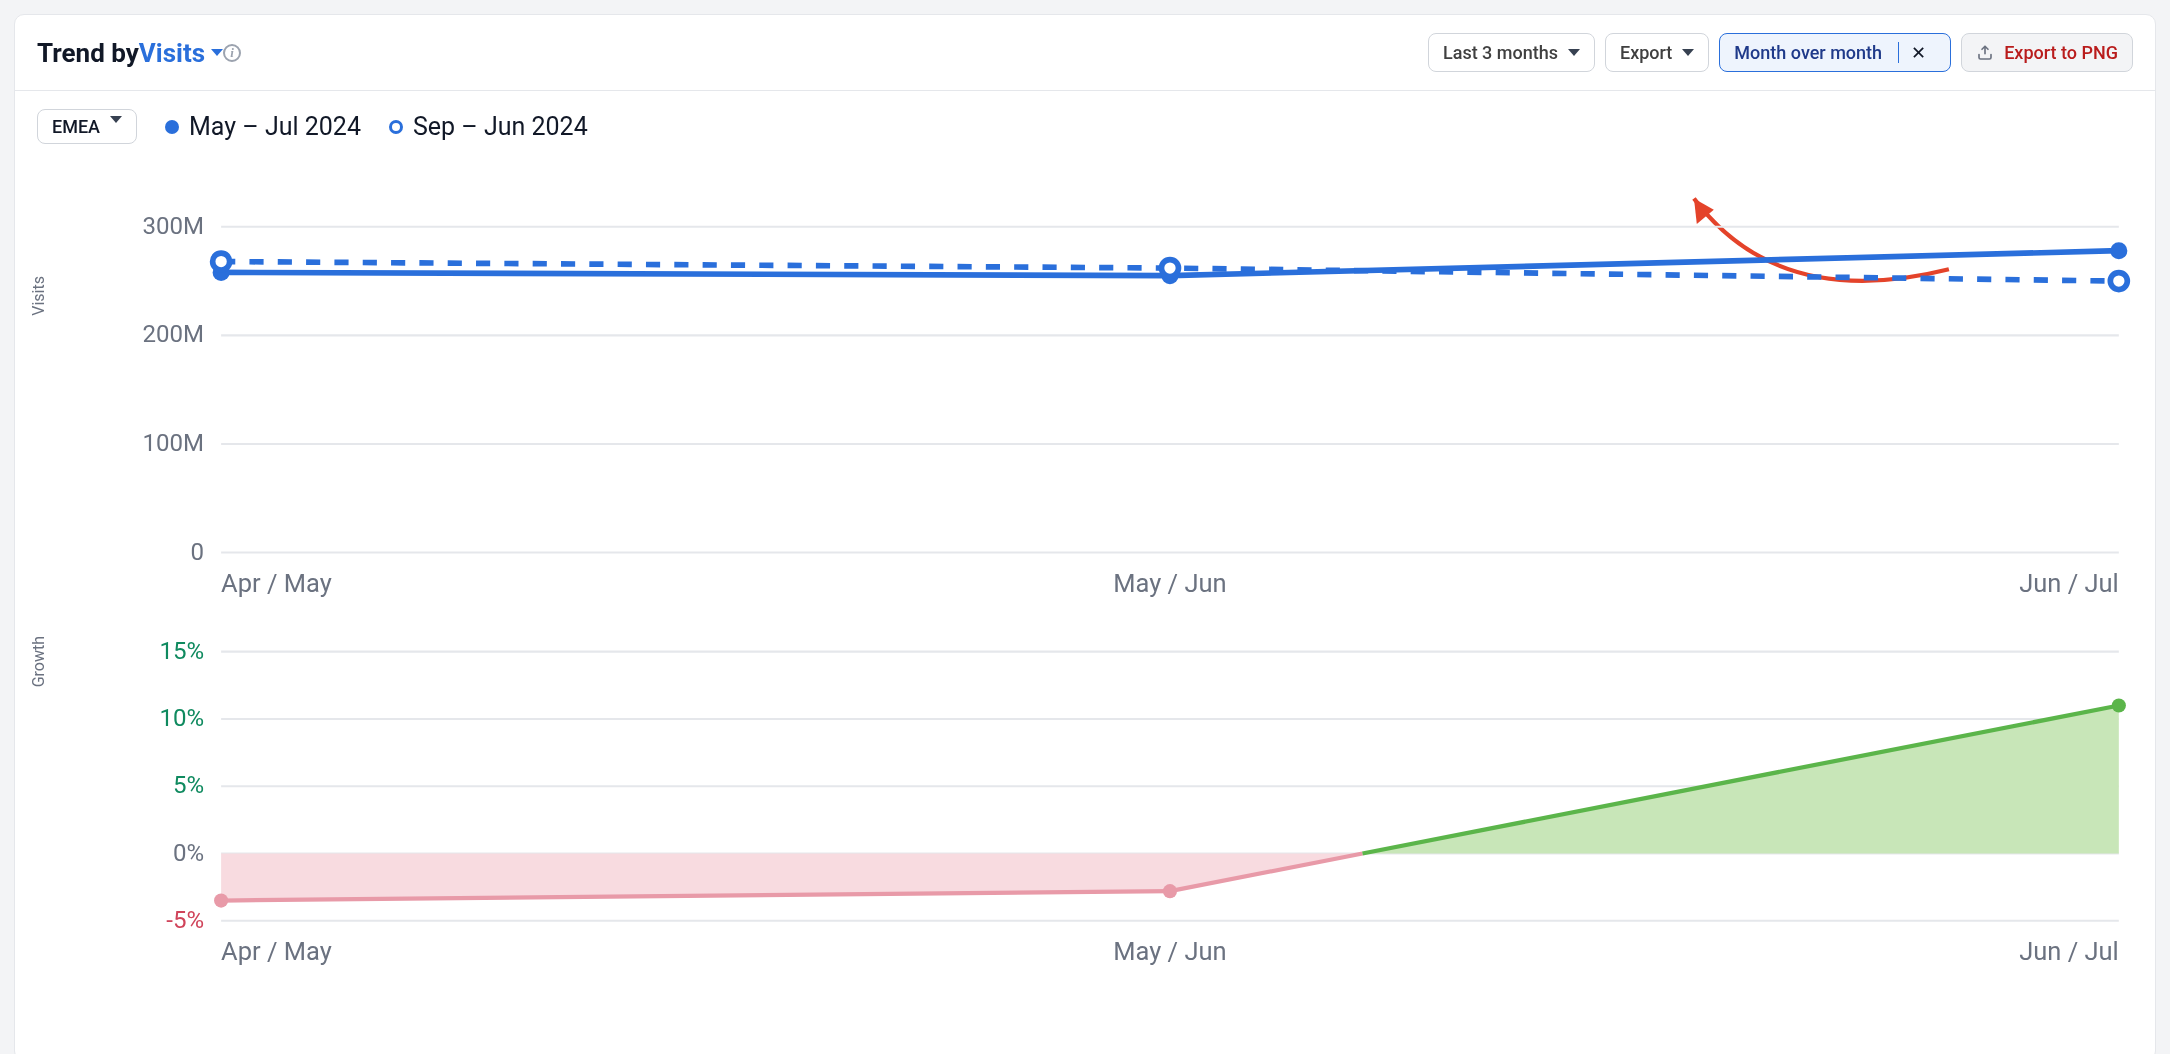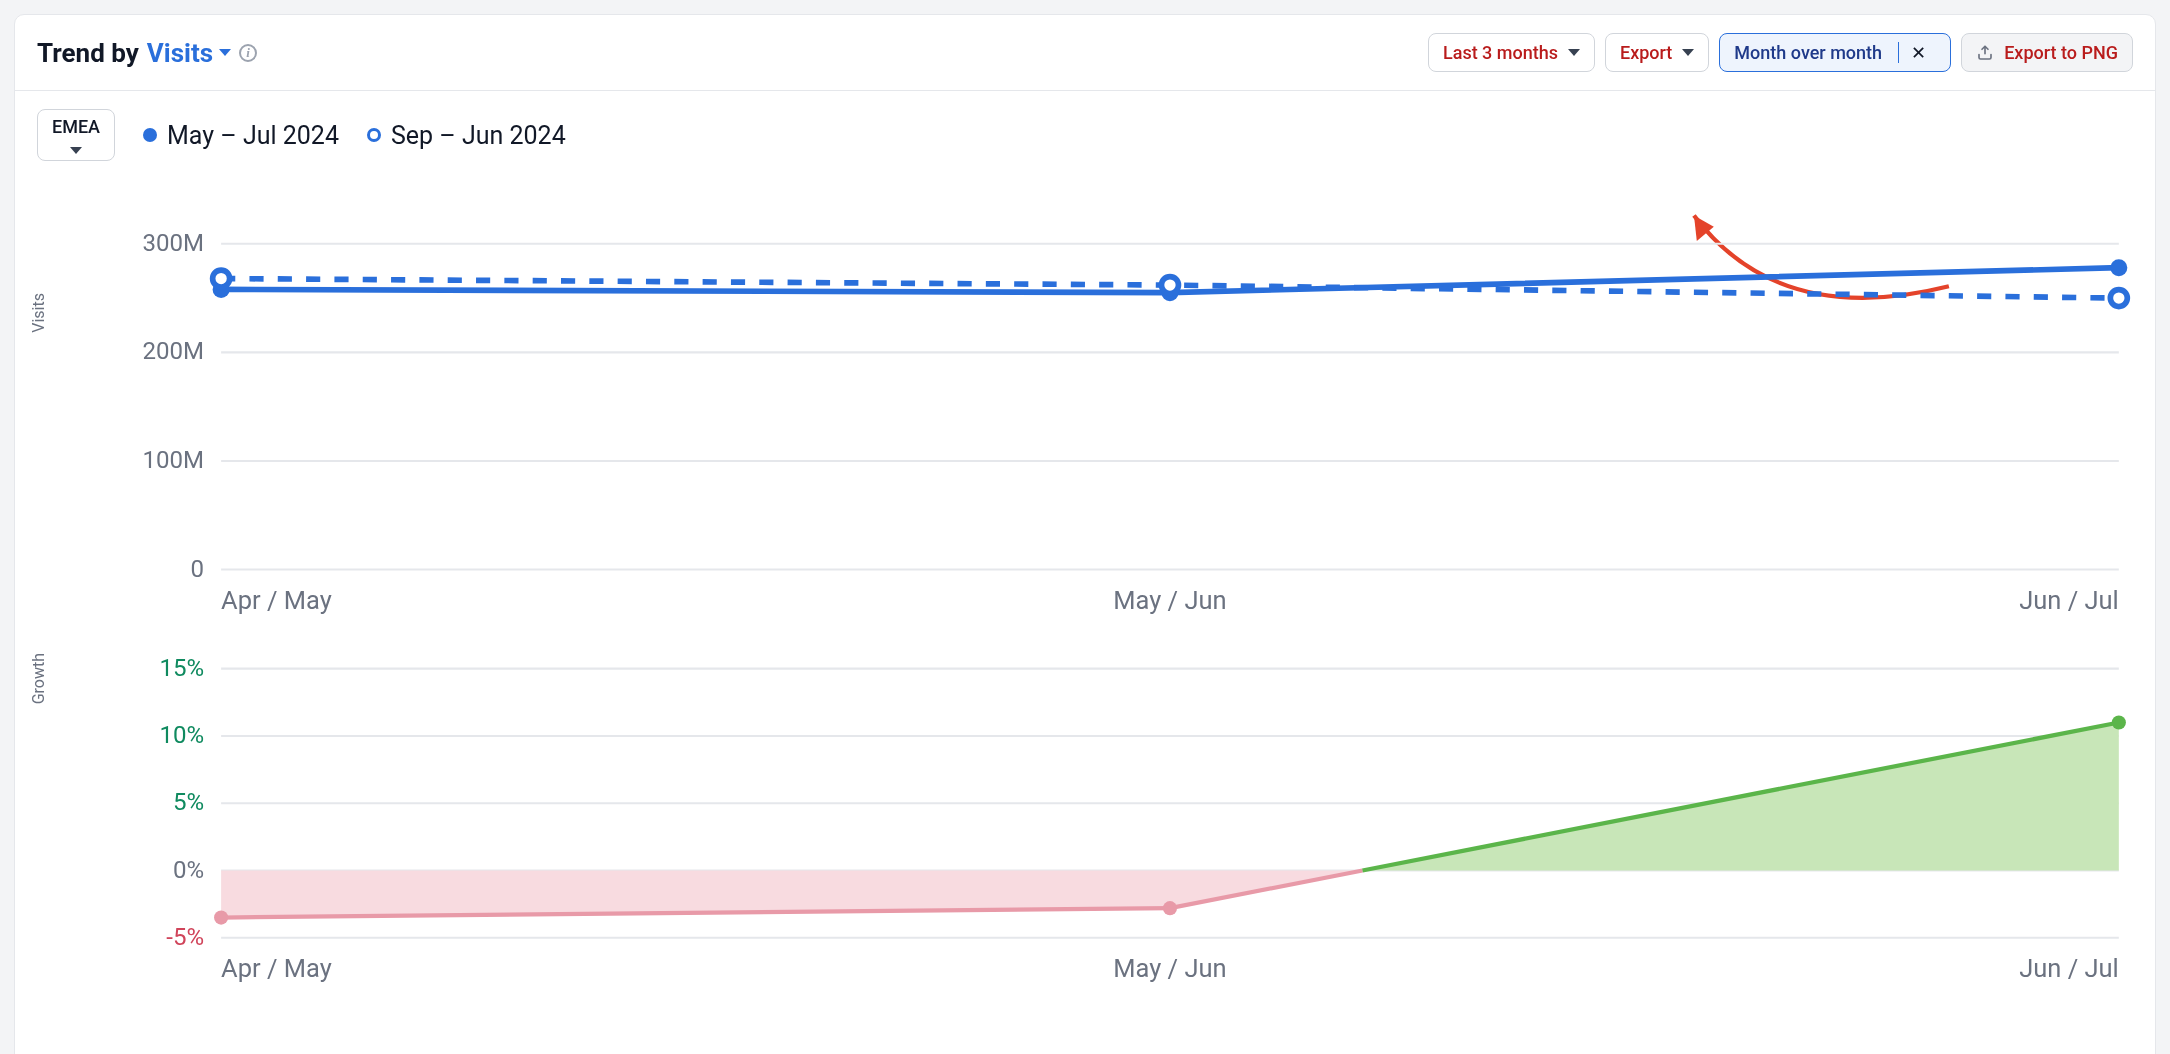--- a/index.html
+++ b/index.html
@@ -11,51 +11,51 @@
     margin: 14px;
     overflow: hidden;
   }
   .header {
     display: flex;
     align-items: center;
     justify-content: space-between;
     padding: 18px 22px;
     border-bottom: 1px solid #e5e7eb;
   }
-  .title-wrap { display: flex; align-items: center; gap: 8px; font-size: 26px; font-weight: 700; }
+  .title-wrap { display: flex; align-items: center; gap: 0; font-size: 26px; font-weight: 700; }
   .title-metric { color: #2a6fdb; display: inline-flex; align-items: center; gap: 6px; cursor: pointer; }
   .chev-down { width: 0; height: 0; border-left: 6px solid transparent; border-right: 6px solid transparent; border-top: 7px solid #2a6fdb; display: inline-block; }
   .info-icon {
     width: 18px; height: 18px; border-radius: 50%; border: 2px solid #9ca3af;
     color: #9ca3af; display: inline-flex; align-items: center; justify-content: center;
     font-style: italic; font-family: Georgia, serif; font-size: 13px; line-height: 1; font-weight: 600;
   }
   .controls { display: flex; align-items: center; gap: 10px; }
   .btn {
     display: inline-flex; align-items: center; gap: 10px;
     border: 1px solid #d1d5db; background: #fff; border-radius: 8px;
-    padding: 8px 14px; font-size: 18px; font-weight: 500; color: #b91c1c;
+    padding: 8px 14px; font-size: 18px; font-weight: 500; color: #404040;
     cursor: pointer;
   }
   .btn .chev { width: 0; height: 0; border-left: 6px solid transparent; border-right: 6px solid transparent; border-top: 7px solid #374151; }
   .btn-active {
     border-color: #2a6fdb; background: #eef4fd; color: #1f3a8a;
     padding-right: 12px; overflow: hidden;
   }
   .btn-active .x-close {
     border-left: 1px solid #2a6fdb; padding: 0 12px; height: 100%;
     display: inline-flex; align-items: center; justify-content: center;
     font-size: 18px; color: #111827; margin-left: 6px;
     align-self: stretch;
   }
   .btn-export { background: #f3f4f6; color: #b91c1c; }
   .export-icon { width: 18px; height: 18px; }
   .body { padding: 18px 22px 26px; position: relative; }
   .legend-row { display: flex; align-items: center; gap: 28px; margin-bottom: 12px; }
-  .region-btn { display: inline-flex; align-items: center; gap: 10px; border: 1px solid #d1d5db; border-radius: 8px; padding: 6px 14px; font-size: 18px; font-weight: 500; cursor: pointer; flex-direction: column; }
+  .region-btn { display: inline-flex; align-items: flex-start; gap: 10px; border: 1px solid #d1d5db; border-radius: 8px; padding: 6px 14px; font-size: 18px; font-weight: 500; cursor: pointer; }
   .legend-item { display: inline-flex; align-items: center; gap: 10px; font-size: 25px; }
   .legend-dot-solid { width: 14px; height: 14px; border-radius: 50%; background: #2a6fdb; }
   .legend-dot-hollow { width: 14px; height: 14px; border-radius: 50%; border: 3px solid #2a6fdb; background: #fff; }
   .chart-area { position: relative; }
   .axis-label-visits, .axis-label-growth {
     position: absolute; left: -8px; font-size: 16px; color: #6b7280;
     writing-mode: vertical-rl; transform: rotate(180deg);
   }
   .axis-label-visits { top: 120px; }
   .axis-label-growth { top: 480px; }

